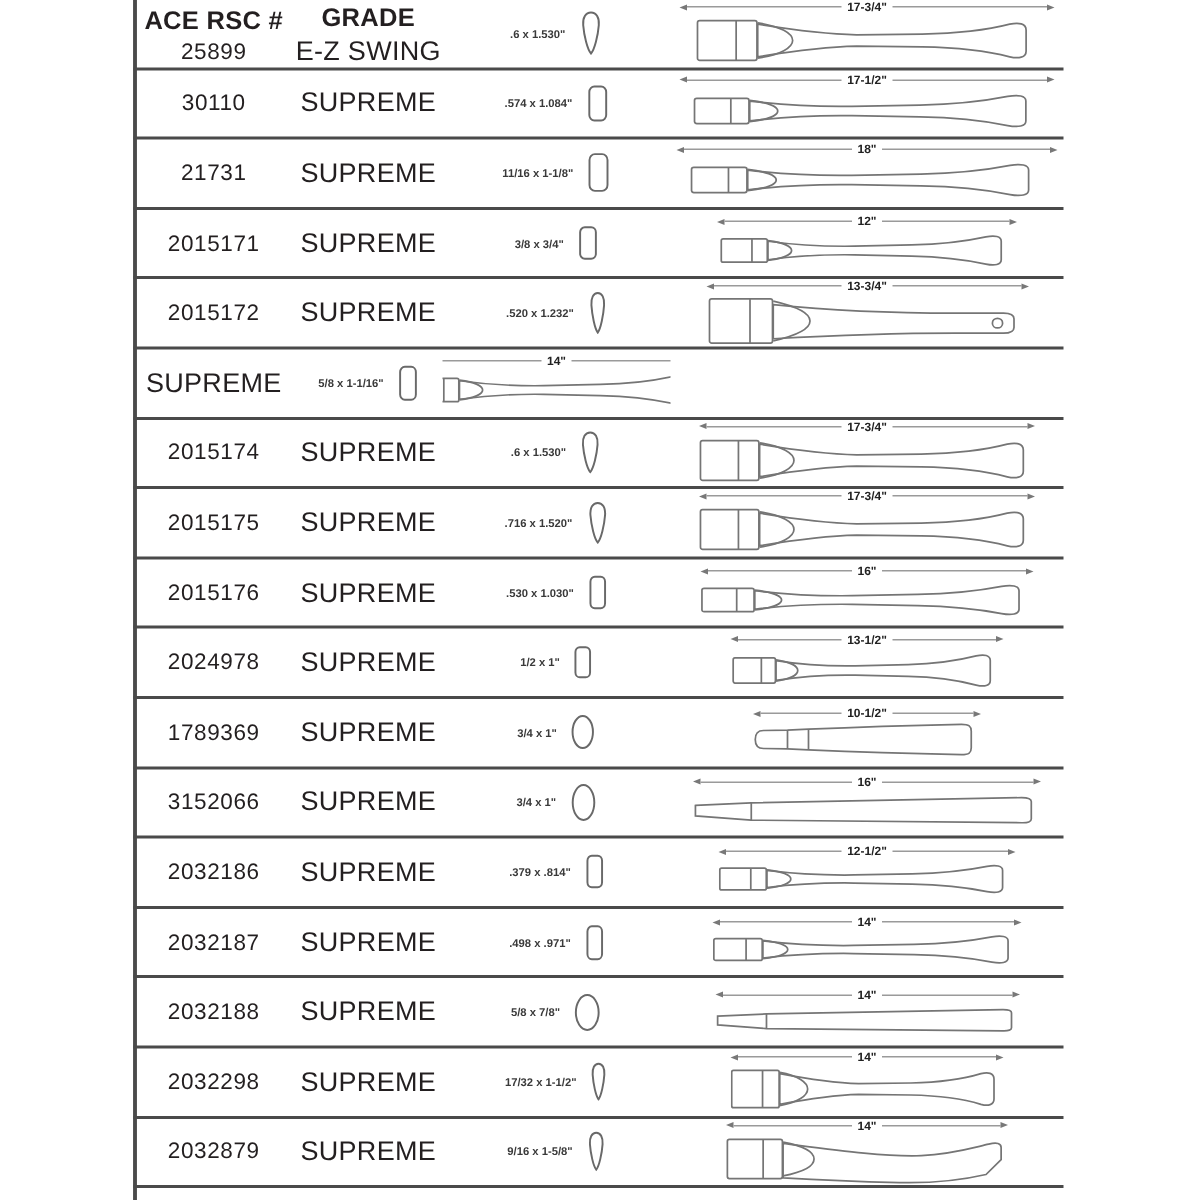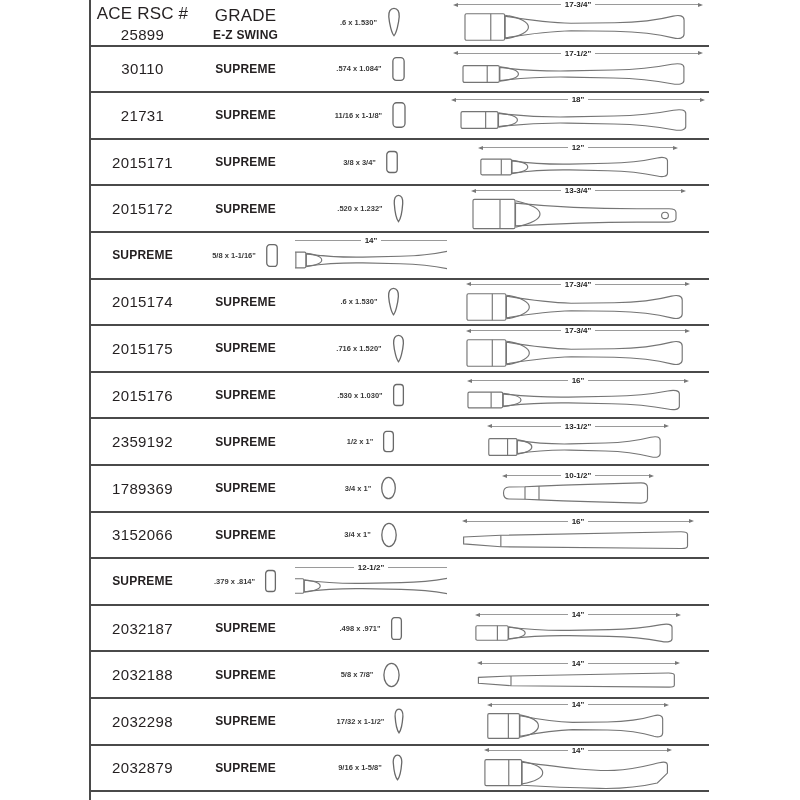--- a/index.html
+++ b/index.html
@@ -9,23 +9,23 @@
   }
   .table{position:absolute;left:89px;top:0;width:620px;height:800px;}
   .vl{position:absolute;top:0;height:800px;width:2px;background:#4a4a4a;z-index:2;}
   .vl1{left:0}.vl2{left:105}.vl3{left:204}.vl4{left:356}
   .row{
     display:grid;grid-template-columns:107px 99px 152px 262px;
     height:46.6px;border-bottom:2px solid #4a4a4a;box-sizing:border-box;position:relative;
   }
   .cell{display:flex;align-items:center;justify-content:center;overflow:hidden;}
   .hdrcell{flex-direction:column;gap:2px;padding-top:3px;}
-  .hdr{font-size:17px;font-weight:normal;letter-spacing:.2px;}
+  .hdr{font-size:17px;font-weight:bold;letter-spacing:.2px;}
   .pn{font-size:15px;letter-spacing:.4px;}
-  .gr{font-size:12px;letter-spacing:.2px;font-weight:bold;}
+  .gr{font-size:18px;letter-spacing:.2px;}
   .c3{gap:9px;}
   .dims{font-size:7.5px;font-weight:bold;color:#3a3a3a;white-space:nowrap;}
   .c4{flex-direction:column;gap:1px;}
   .dimline{display:flex;align-items:center;height:9px;}
   .seg{flex:1;height:1px;background:#9a9a9a;}
   .al{width:0;height:0;border:2.5px solid transparent;border-right:5.5px solid #787878;border-left:none;}
   .ar{width:0;height:0;border:2.5px solid transparent;border-left:5.5px solid #787878;border-right:none;}
   .len{font-size:8px;font-weight:bold;color:#222;padding:0 4px;white-space:nowrap;line-height:9px;}
   svg{display:block;}
   .geo{stroke:#757575;stroke-width:1.15;fill:none;}
@@ -327,21 +327,21 @@
           <i class="ar"></i>
         </div>
       <svg class="handle" width="222" height="28">
           <use href="#hA" width="222" height="28"></use>
         </svg>
     </div>
   </div>
 
   <div class="row">
     <div class="cell">
-        <span class="pn">2359192</span>
+        <span class="pn">2024978</span>
       </div>
     <div class="cell">
         <span class="gr">SUPREME</span>
       </div>
     <div class="cell c3">
       <span class="dims">1/2 x 1"</span>
       <svg class="eye" width="13" height="23">
           <use href="#eyeR" width="13" height="23"></use>
         </svg>
     </div>
@@ -407,20 +407,23 @@
           <i class="seg"></i>
           <i class="ar"></i>
         </div>
       <svg class="handle" width="232" height="26">
           <use href="#hC" width="232" height="26"></use>
         </svg>
     </div>
   </div>
 
   <div class="row">
+    <div class="cell">
+        <span class="pn">2032186</span>
+      </div>
     <div class="cell">
         <span class="gr">SUPREME</span>
       </div>
     <div class="cell c3">
       <span class="dims">.379 x .814"</span>
       <svg class="eye" width="13" height="24">
           <use href="#eyeR" width="13" height="24"></use>
         </svg>
     </div>
     <div class="cell c4">

